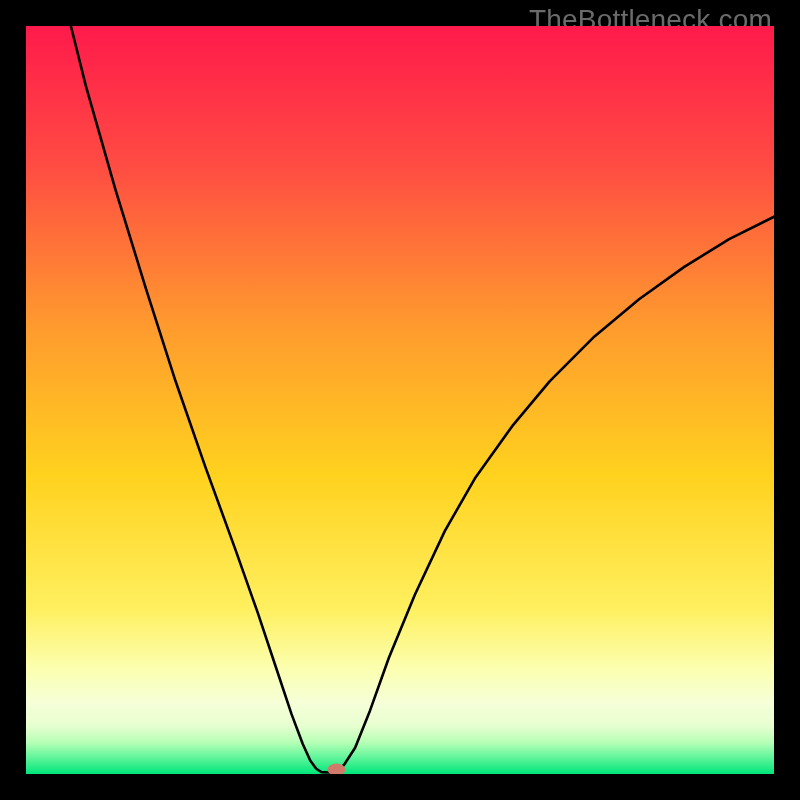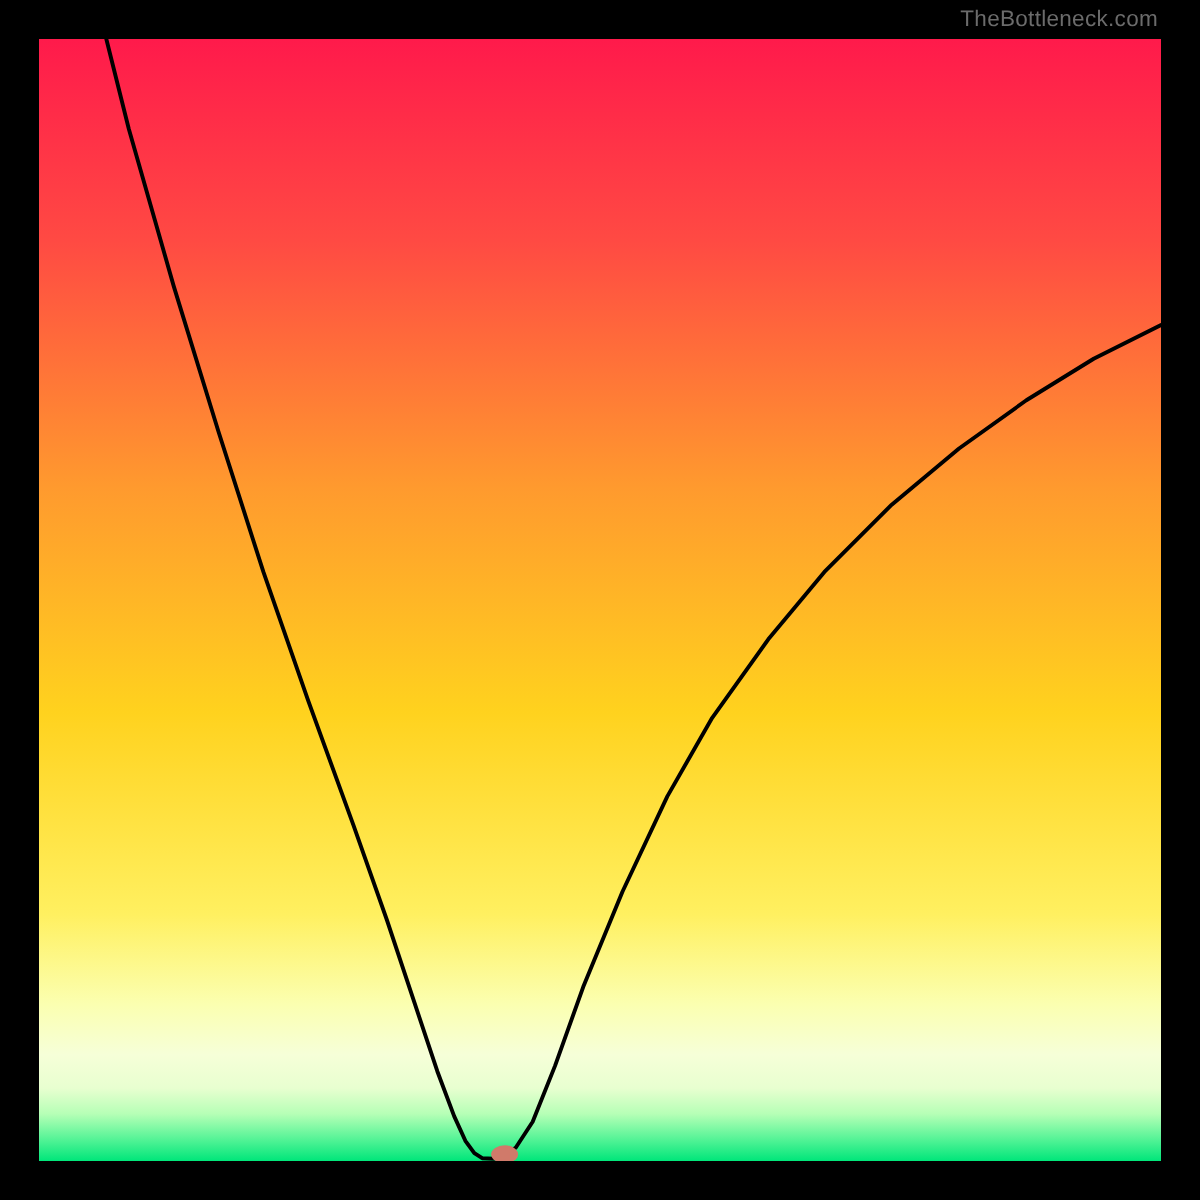--- a/index.html
+++ b/index.html
@@ -24,21 +24,21 @@
     left: 0;
     top: 0;
     width: 748px;
     height: 748px;
   }
   .watermark {
     position: absolute;
     top: 4px;
     right: 28px;
     color: #6b6b6b;
-    font-size: 15px;
+    font-size: 28px;
     font-weight: 500;
     letter-spacing: 0.2px;
     user-select: none;
   }
   svg { display: block; }
 </style>
 </head>
 <body>
 
 <div class="watermark">TheBottleneck.com</div>

